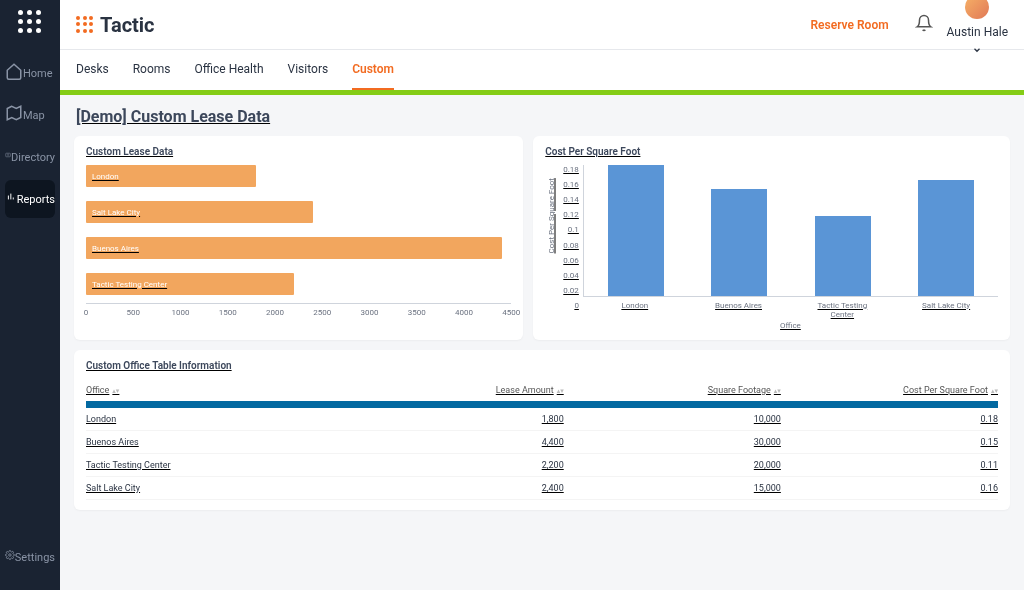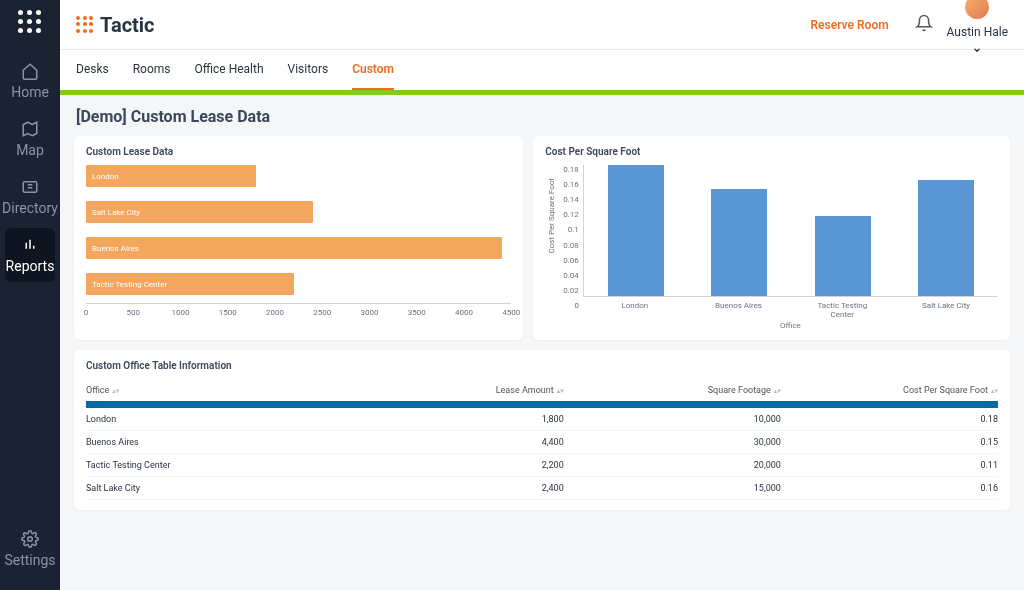--- a/index.html
+++ b/index.html
@@ -1,38 +1,38 @@
 <!DOCTYPE html>
 <html><head>
 <meta charset="utf-8">
 <style>
   * { box-sizing: border-box; margin: 0; padding: 0; }
   body { font-family: -apple-system, BlinkMacSystemFont, "Segoe UI", Roboto, sans-serif; background: #f5f6f8; width: 1024px; height: 590px; overflow: hidden; display: flex; }
   .sidebar { width: 60px; background: #1a2332; display: flex; flex-direction: column; align-items: center; padding: 10px 0; flex-shrink: 0; }
   .app-dots { width: 24px; height: 24px; display: grid; grid-template-columns: repeat(3,1fr); gap: 3px; margin-bottom: 20px; cursor: pointer; }
   .app-dots span { background: #fff; border-radius: 50%; width: 5px; height: 5px; }
-  .nav-item { width: 50px; display: flex; flex-direction: column; align-items: center; padding: 8px 0; cursor: pointer; color: #8a94a6; font-size: 14px; border-radius: 6px; margin-bottom: 4px; }
+  .nav-item { width: 50px; display: flex; flex-direction: row; align-items: center; padding: 8px 0; cursor: pointer; color: #8a94a6; font-size: 11px; border-radius: 6px; margin-bottom: 4px; }
   .nav-item.active { background: #0d1520; color: #fff; justify-content: center; }
   .nav-item svg { width: 18px; height: 18px; margin-bottom: 4px; }
   .nav-spacer { flex: 1; }
   .main { flex: 1; display: flex; flex-direction: column; background: #fff; }
   .topbar { height: 50px; display: flex; align-items: center; padding: 0 16px; border-bottom: 1px solid #e6e8ec; }
   .logo { display: flex; align-items: center; gap: 6px; font-weight: 700; font-size: 20px; color: #2a3342; }
   .logo-dots { width: 18px; height: 18px; display: grid; grid-template-columns: repeat(3,1fr); gap: 2px; }
   .logo-dots span { background: #f26b21; border-radius: 50%; width: 4px; height: 4px; }
   .topbar-spacer { flex: 1; }
   .reserve-room { color: #f26b21; font-weight: 600; font-size: 12px; margin-right: 12px; cursor: pointer; }
   .reserve-desk { background: #f26b21; color: #fff; border: none; border-radius: 20px; padding: 8px 18px; font-weight: 600; font-size: 12px; cursor: pointer; }
   .bell { margin: 0 14px; cursor: pointer; color: #555; }
   .user { display: flex; align-items: center; gap: 6px; font-size: 12px; color: #2a3342; cursor: pointer; flex-direction: column; }
   .avatar { width: 24px; height: 24px; border-radius: 50%; background: linear-gradient(135deg,#f7b267,#e07856); }
   .tabs { display: flex; gap: 24px; padding: 0 16px; border-bottom: 5px solid #84cc16; }
   .tab { padding: 12px 0; font-size: 12px; color: #2a3342; cursor: pointer; border-bottom: 2px solid transparent; }
   .tab.active { color: #f26b21; border-bottom-color: #f26b21; font-weight: 600; }
-  .content { flex: 1; padding: 12px 14px; background: #f5f6f8; overflow: auto; }
+  .content { flex: 1; padding: 12px 14px; background: #f5f6f8; overflow: auto; text-decoration: underline; }
   .page-title { font-size: 16px; font-weight: 700; color: #3c475b; margin-bottom: 10px; padding-left: 2px; }
   .cards-row { display: flex; gap: 10px; margin-bottom: 10px; }
   .card { background: #fff; border-radius: 6px; padding: 10px 12px; box-shadow: 0 1px 2px rgba(0,0,0,0.04); }
   .card.left { flex: 0 0 48%; }
   .card.right { flex: 1; }
   .card-title { font-size: 10px; font-weight: 600; color: #3c475b; margin-bottom: 8px; }
   
   .hbars { display: flex; flex-direction: column; gap: 14px; margin-bottom: 8px; }
   .hbar { height: 22px; background: #f2a65e; color: #fff; font-size: 8px; display: flex; align-items: center; padding-left: 6px; border-radius: 1px; }
   .haxis { position: relative; height: 20px; border-top: 1px solid #cfd4dc; margin-top: 2px; }

